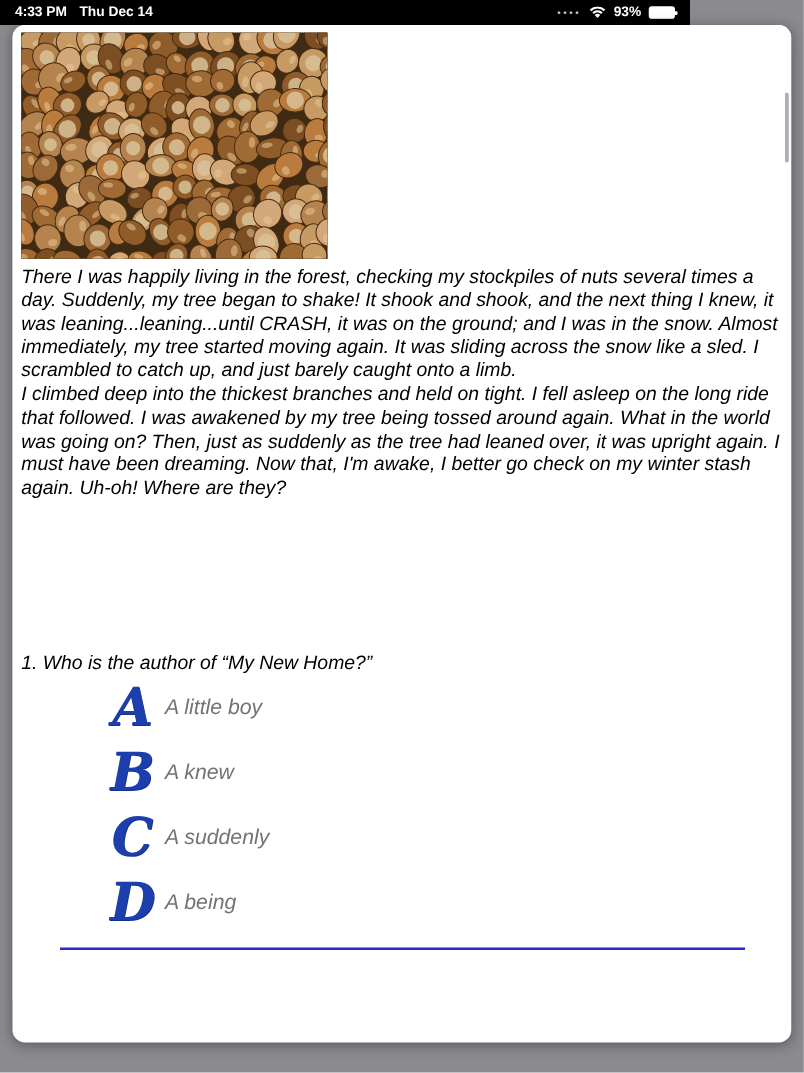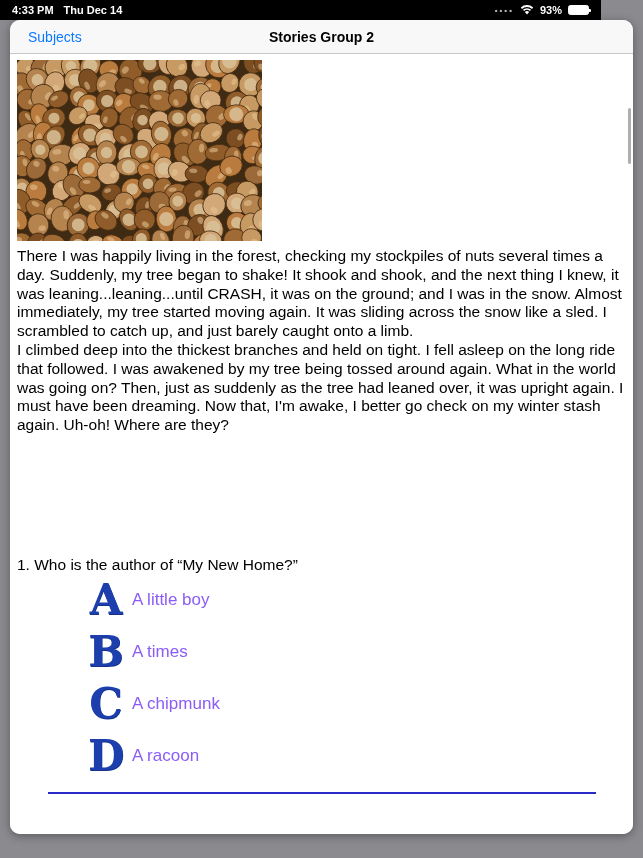--- a/index.html
+++ b/index.html
@@ -6,21 +6,21 @@
   body {
     width:643px; height:858px;
     background:#8a8a8f;
     font-family:"Liberation Sans", sans-serif;
     position:relative; overflow:hidden;
     -webkit-font-smoothing:antialiased;
   }
 
   
   .status-bar {
-    position:absolute; top:0; left:0; width:601px; height:20px;
+    position:absolute; top:0; left:0; width:552px; height:20px;
     background:#000; color:#fff;
     display:flex; align-items:center; justify-content:space-between;
     box-sizing:border-box; padding:0 12px;
     font-size:11px; font-weight:bold;
   }
   .status-left { display:flex; gap:10px; align-items:center; }
   .status-right { display:flex; gap:6px; align-items:center; }
   .cell-dots { font-size:8px; letter-spacing:2px; color:#bbb; }
   .wifi-icon svg { display:block; }
   .battery {
@@ -44,21 +44,21 @@
     border-bottom:1px solid #c7c7cb;
     position:relative; display:flex; align-items:center; justify-content:center;
   }
   .nav-back {
     position:absolute; left:18px; top:0; height:33px;
     display:flex; align-items:center;
     color:#0a7aff; font-size:14px; cursor:pointer;
   }
   .nav-title { font-size:14px; font-weight:bold; color:#000; }
 
-  .content { position:relative; width:623px; height:780px; background:#fff; }
+  .content { position:relative; width:623px; height:780px; background:#fff;font-style:italic; }
 
   .scroll-indicator {
     position:absolute; right:2px; top:54px; width:3px; height:56px;
     background:#aeaeb2; border-radius:2px;
   }
 
   .nuts-image {
     position:absolute; left:7px; top:6px; width:245px; height:181px;
     overflow:hidden; background:#3f2a14;
   }
@@ -78,21 +78,21 @@
   .option-row {
     display:flex; align-items:center; height:52px; cursor:pointer;
   }
   .option-letter {
     width:36px; text-align:center;
     font-family:"DejaVu Serif", serif;
     font-size:42px; font-weight:bold; line-height:48px;
     color:#1d3fae;
     text-shadow:0.5px 0.5px 0 #16328c;
   }
-  .option-label { font-size:17px; color:#8b5cf6; margin-left:8px; }
+  .option-label { font-size:17px; color:#737373; margin-left:8px; }
 
   .divider {
     position:absolute; left:38px; top:738px; width:548px; height:2px;
     background:#2a2ac8;
   }
 </style>
 </head>
 <body>
 
 <div class="status-bar">
@@ -109,24 +109,20 @@
         <path d="M0.8 2.6 A9 9 0 0 1 13.2 2.6 L12 3.9 A7.2 7.2 0 0 0 2 3.9 Z" fill="#fff"></path>
       </svg>
     </span>
     <span>93%</span>
     <span class="battery"></span>
   </div>
 </div>
 
 <div class="card">
 
-  <div class="nav-bar">
-    <span class="nav-back">Subjects</span>
-    <span class="nav-title">Stories Group 2</span>
-  </div>
 
   <div class="content">
 
     <div class="scroll-indicator"></div>
 
     <div class="nuts-image">
       <svg id="nuts-svg" width="245" height="181" viewBox="0 0 245 181">
           <rect x="0" y="0" width="245" height="181" fill="#3f2a14"></rect>
           <g transform="rotate(162 8.5 6.5)">
             <ellipse cx="8.5" cy="6.5" rx="10.1" ry="8.6" fill="#c79a63" stroke="#472b10" stroke-width="0.8"></ellipse>
@@ -798,28 +794,28 @@
 
     <div class="question-text">1. Who is the author of “My New Home?”</div>
 
     <div class="options">
       <div class="option-row">
         <span class="option-letter">A</span>
         <span class="option-label">A little boy</span>
       </div>
       <div class="option-row">
         <span class="option-letter">B</span>
-        <span class="option-label">A times</span>
+        <span class="option-label">A knew</span>
       </div>
       <div class="option-row">
         <span class="option-letter">C</span>
-        <span class="option-label">A chipmunk</span>
+        <span class="option-label">A suddenly</span>
       </div>
       <div class="option-row">
         <span class="option-letter">D</span>
-        <span class="option-label">A racoon</span>
+        <span class="option-label">A being</span>
       </div>
     </div>
 
     <div class="divider"></div>
 
   </div>
 </div>
 
 </body></html>

